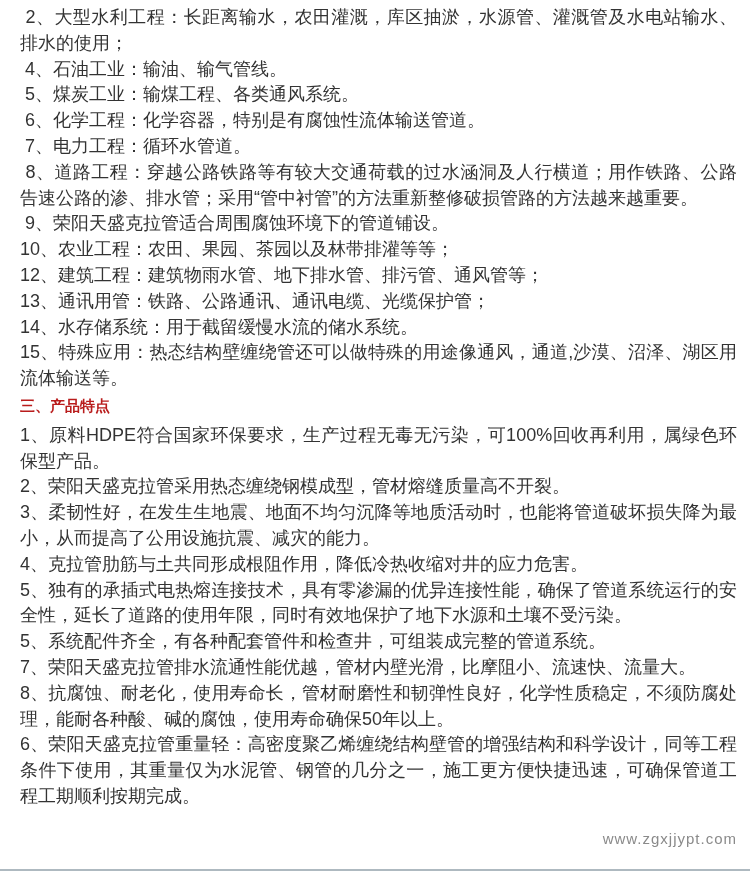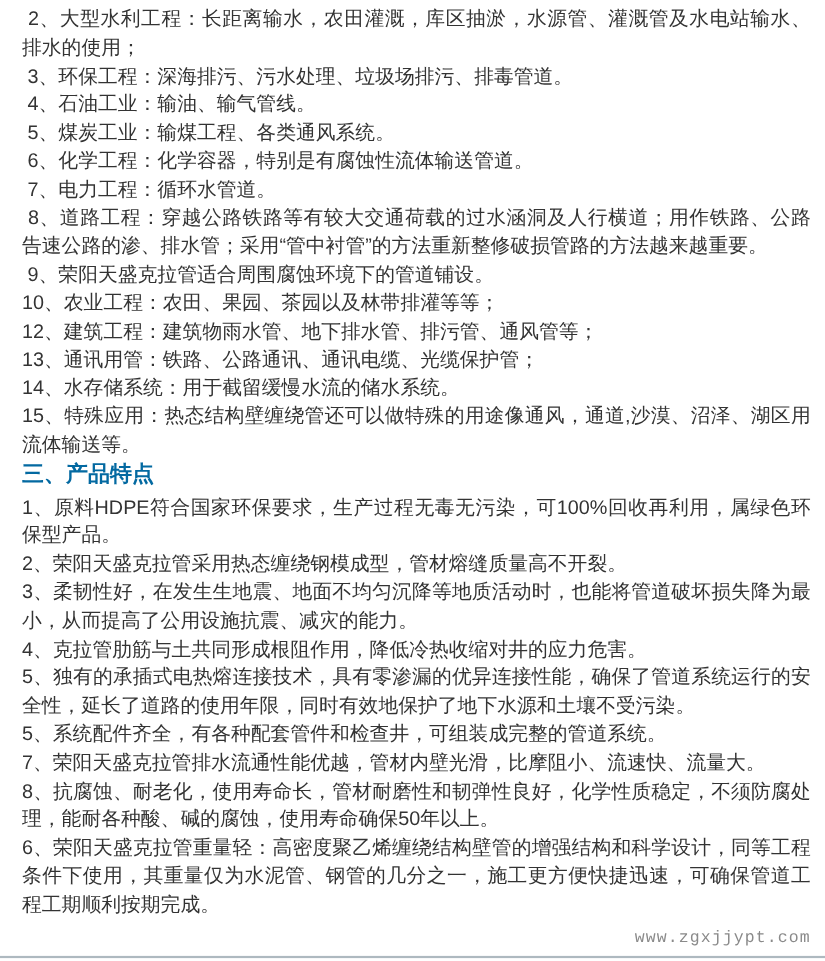--- a/index.html
+++ b/index.html
@@ -24,52 +24,51 @@
     line-height: 25.8px;
     text-align: justify;
   }
   .doc p {
     margin: 0;
     white-space: pre-wrap;
     word-break: normal;
   }
   .doc p.heading {
     font-weight: bold;
-    font-size: 20px;
-    color: #0369a1;
+    font-size: 15px;
+    color: #b91c1c;
     margin: 1px 0 4px 0;
     text-align: left;
     white-space: normal;
   }
   .watermark {
     position: absolute;
     right: 13px;
-    bottom: 13px;
-    font-family: Liberation Mono, monospace;
+    bottom: 27px;
+    font-family: Liberation Sans, sans-serif;
     font-size: 15px;
     letter-spacing: 1px;
     color: #8a8a8a;
     background: #ffffff;
     padding-left: 6px;
   }
   .divider {
     position: absolute;
     left: 0;
     right: 0;
     bottom: 3px;
     height: 2px;
     background: #aeb9c0;
   }
 </style>
 </head>
 <body>
 
 <div class="doc">
     <p class="item"> 2、大型水利工程：长距离输水，农田灌溉，库区抽淤，水源管、灌溉管及水电站输水、排水的使用；</p>
-    <p class="item"> 3、环保工程：深海排污、污水处理、垃圾场排污、排毒管道。</p>
     <p class="item"> 4、石油工业：输油、输气管线。</p>
     <p class="item"> 5、煤炭工业：输煤工程、各类通风系统。</p>
     <p class="item"> 6、化学工程：化学容器，特别是有腐蚀性流体输送管道。</p>
     <p class="item"> 7、电力工程：循环水管道。</p>
     <p class="item"> 8、道路工程：穿越公路铁路等有较大交通荷载的过水涵洞及人行横道；用作铁路、公路告速公路的渗、排水管；采用“管中衬管”的方法重新整修破损管路的方法越来越重要。</p>
     <p class="item"> 9、荣阳天盛克拉管适合周围腐蚀环境下的管道铺设。</p>
     <p class="item">10、农业工程：农田、果园、茶园以及林带排灌等等；</p>
     <p class="item">12、建筑工程：建筑物雨水管、地下排水管、排污管、通风管等；</p>
     <p class="item">13、通讯用管：铁路、公路通讯、通讯电缆、光缆保护管；</p>
     <p class="item">14、水存储系统：用于截留缓慢水流的储水系统。</p>

